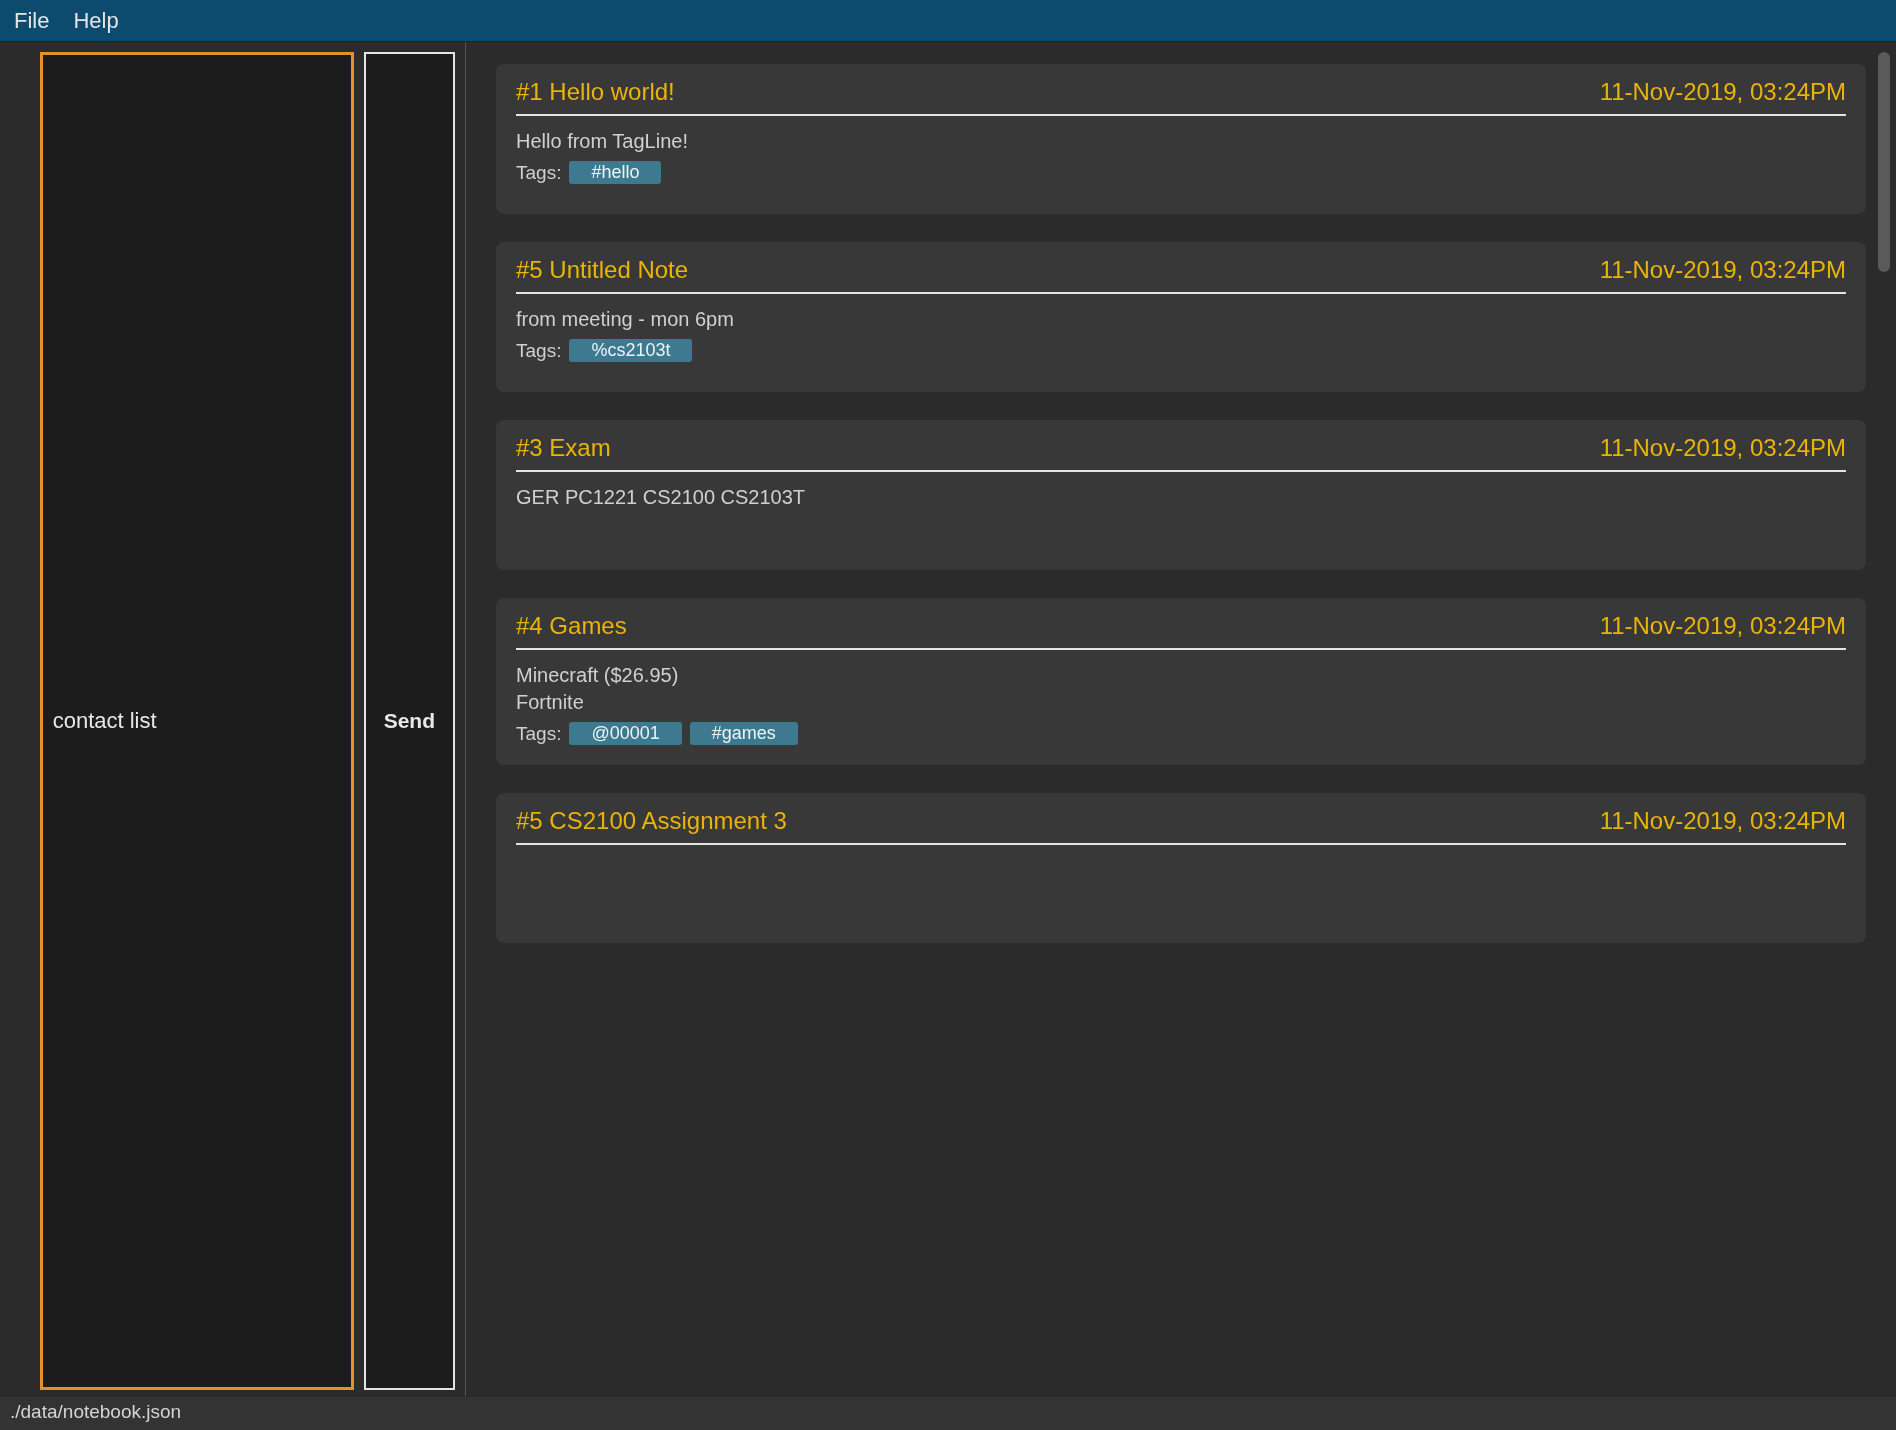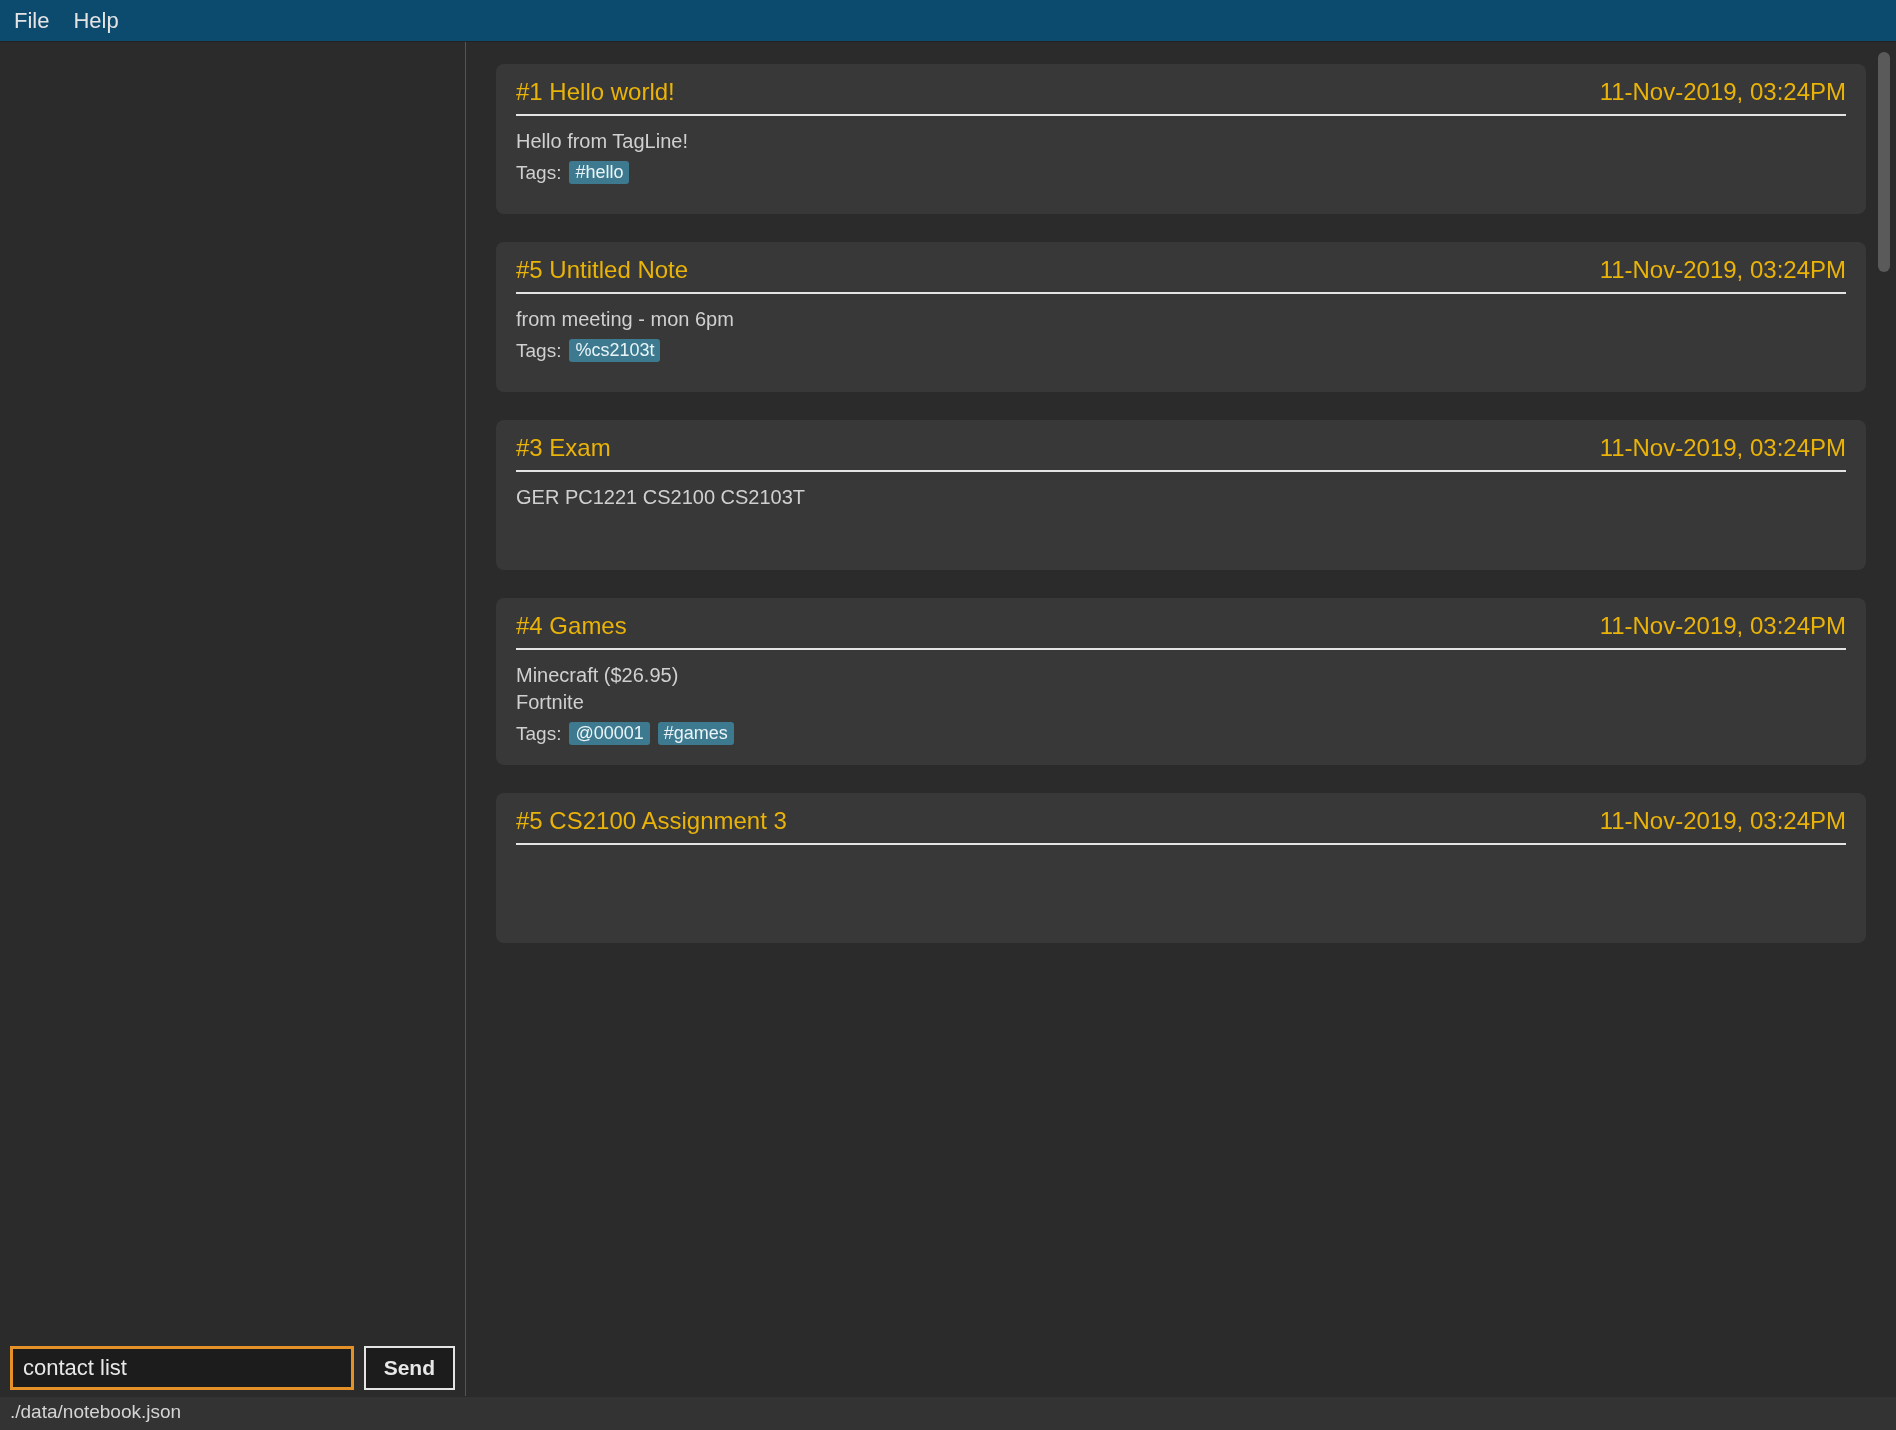--- a/index.html
+++ b/index.html
@@ -37,21 +37,20 @@
   .main {
     flex: 1;
     display: flex;
     min-height: 0;
   }
   .sidebar {
     width: 466px;
     background: #2b2b2b;
     border-right: 1px solid #555;
     display: flex;
-    flex-direction: column;
   }
   .sidebar-spacer { flex: 1; }
 
   .input-row {
     display: flex;
     align-items: stretch;
     gap: 10px;
     padding: 10px 10px 6px 10px;
   }
   .command-input {
@@ -117,21 +116,21 @@
     color: #d0d0d0;
     display: flex;
     align-items: center;
     gap: 8px;
     flex-wrap: wrap;
   }
   .tag {
     background: #3e7a8f;
     color: #eaf4f8;
     border-radius: 3px;
-    padding: 1px 6px;
+    padding: 1px 22px;
     font-size: 18px;
   }
 
   
   .scrollbar-track {
     width: 16px;
     background: transparent;
     position: absolute;
     right: 4px;
     top: 10px;

